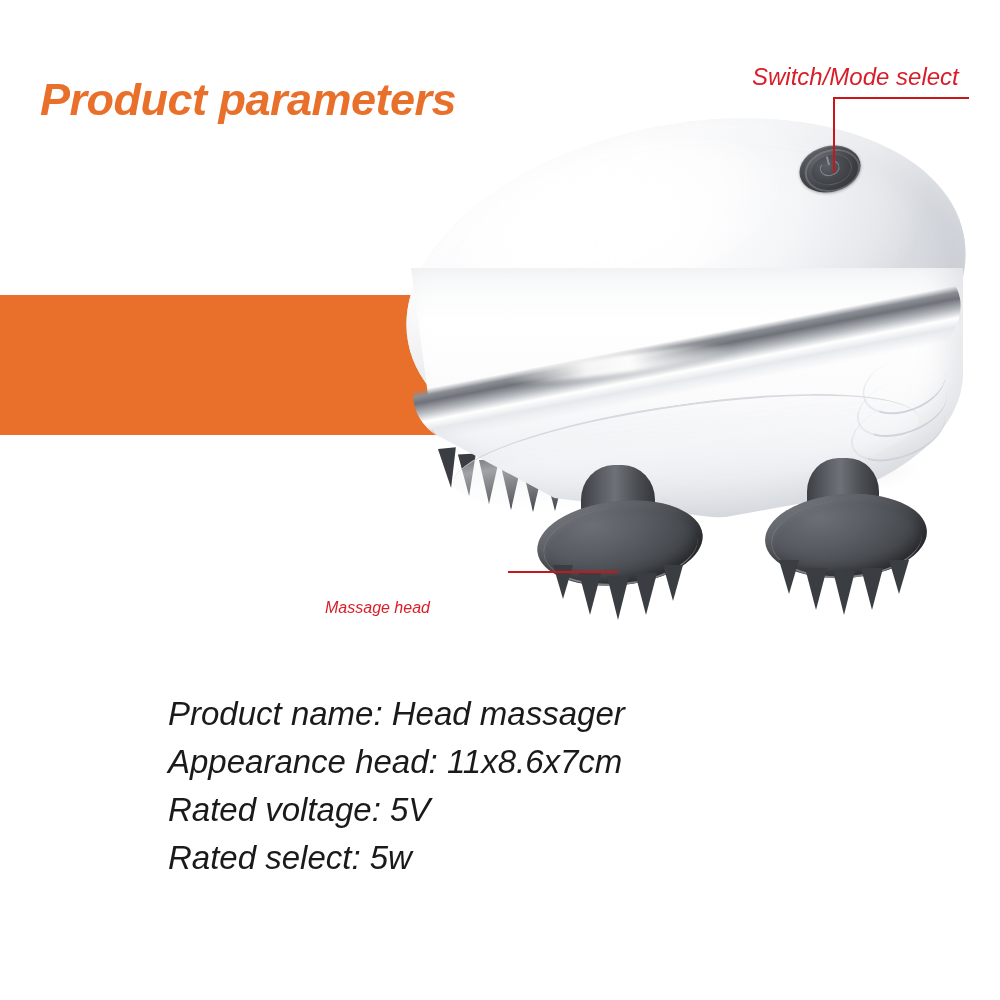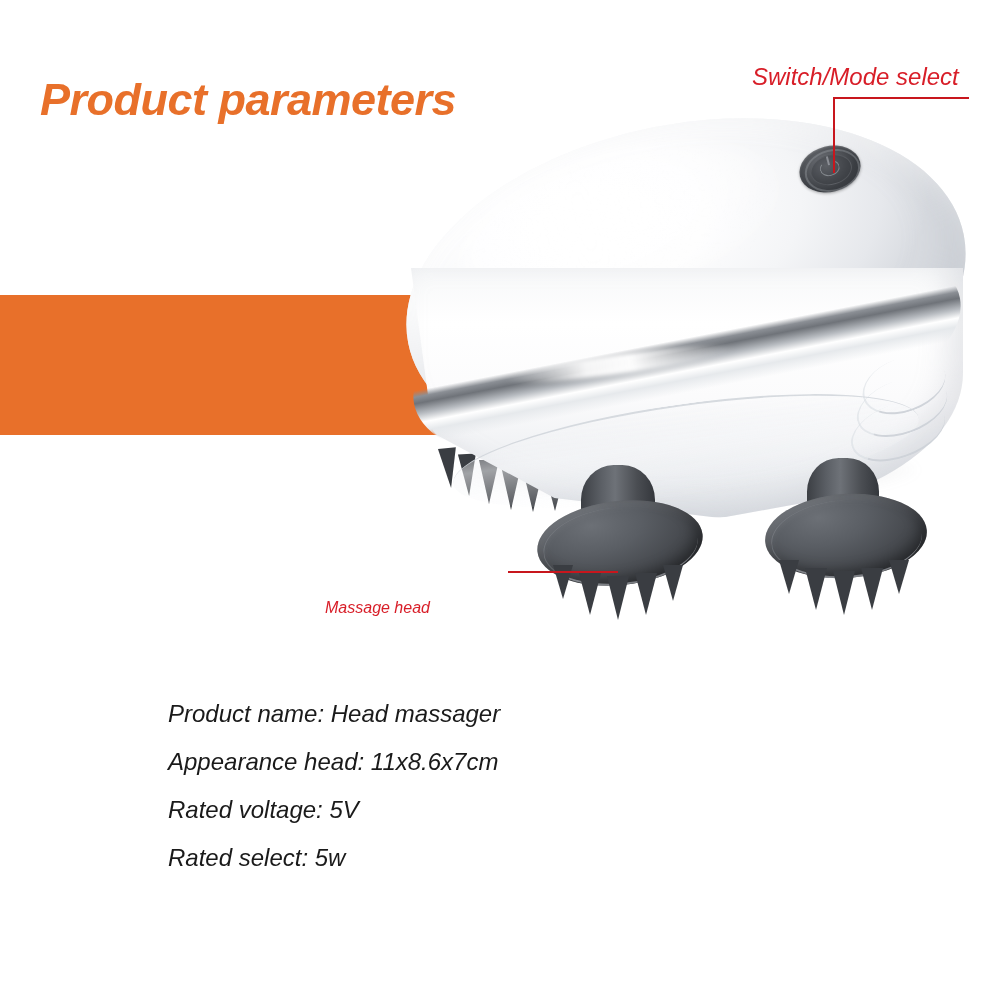--- a/index.html
+++ b/index.html
@@ -285,21 +285,21 @@
   .leader-massage-h { left: 508px; top: 571px; width: 110px; }
 
   
   .spec-list {
     position: absolute;
     left: 168px;
     top: 690px;
     width: 720px;
   }
   .spec-line {
-    font-size: 24px;
+    font-size: 33px;
     font-style: italic;
     color: #1a1a1a;
     line-height: 48px;
     white-space: nowrap;
   }
 </style>
 </head>
 <body>
 
 <div id="canvas">

